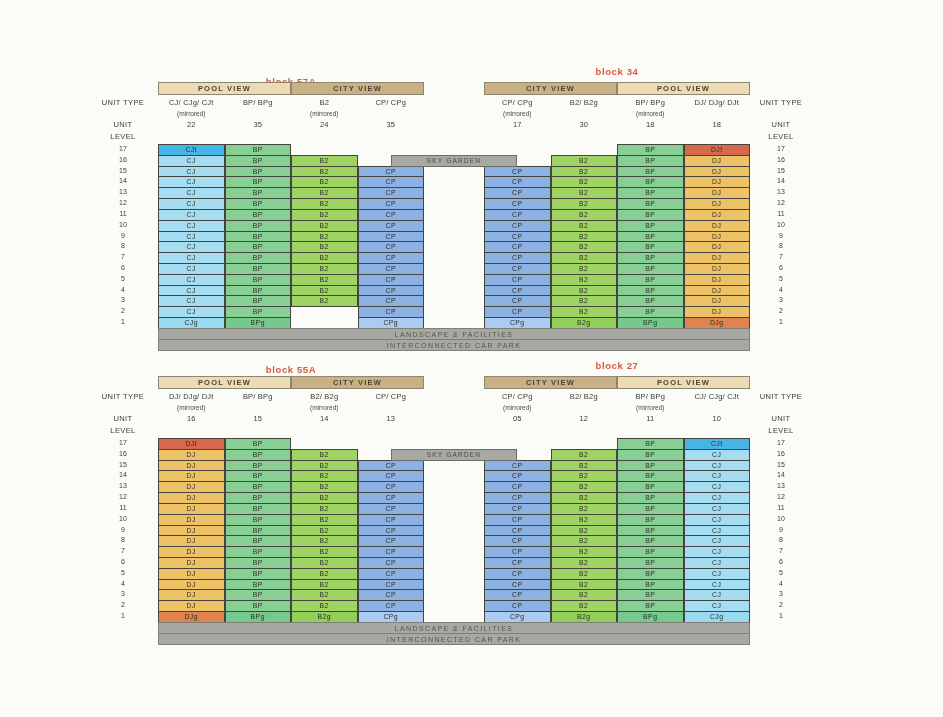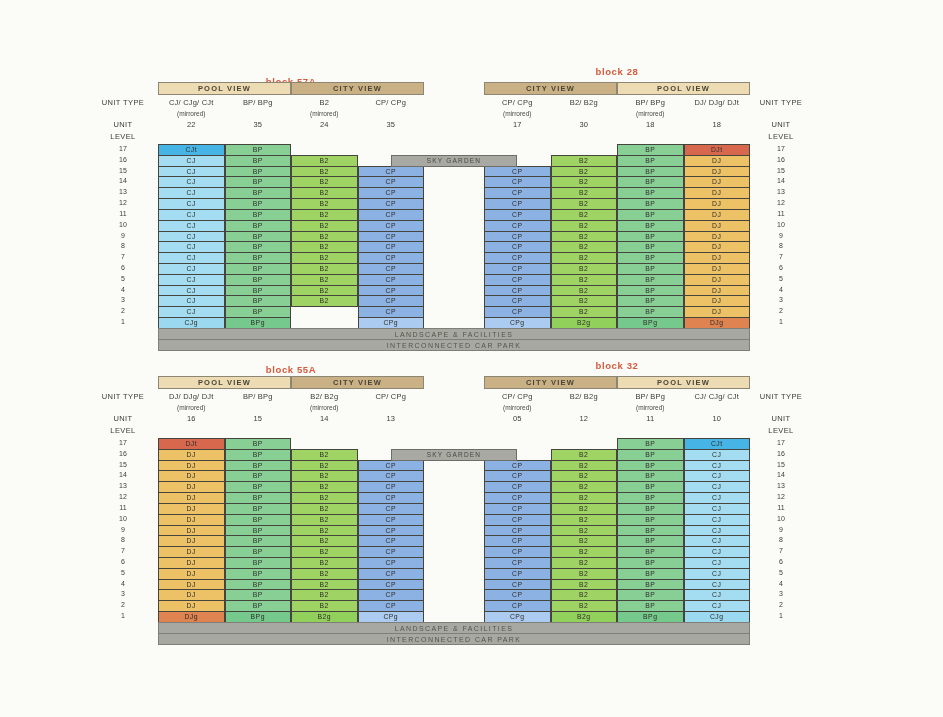--- a/index.html
+++ b/index.html
@@ -134,21 +134,21 @@
     <div class="abs lvl-num" style="left: 92px; top: 219.74px; width: 62px; height: 10.82px; line-height: 10.82px;">10</div>
     <div class="abs lvl-num" style="left: 92px; top: 230.56px; width: 62px; height: 10.82px; line-height: 10.82px;">9</div>
     <div class="abs lvl-num" style="left: 92px; top: 241.38px; width: 62px; height: 10.82px; line-height: 10.82px;">8</div>
     <div class="abs lvl-num" style="left: 92px; top: 252.2px; width: 62px; height: 10.82px; line-height: 10.82px;">7</div>
     <div class="abs lvl-num" style="left: 92px; top: 263.02px; width: 62px; height: 10.82px; line-height: 10.82px;">6</div>
     <div class="abs lvl-num" style="left: 92px; top: 273.84px; width: 62px; height: 10.82px; line-height: 10.82px;">5</div>
     <div class="abs lvl-num" style="left: 92px; top: 284.66px; width: 62px; height: 10.82px; line-height: 10.82px;">4</div>
     <div class="abs lvl-num" style="left: 92px; top: 295.48px; width: 62px; height: 10.82px; line-height: 10.82px;">3</div>
     <div class="abs lvl-num" style="left: 92px; top: 306.3px; width: 62px; height: 10.82px; line-height: 10.82px;">2</div>
     <div class="abs lvl-num" style="left: 92px; top: 317.12px; width: 62px; height: 10.82px; line-height: 10.82px;">1</div>
-    <div class="abs block-title" style="left: 484px; top: 66px; width: 266px; height: 11px; color: rgb(214, 90, 60);">block 28</div>
+    <div class="abs block-title" style="left: 484px; top: 66px; width: 266px; height: 11px; color: rgb(214, 90, 60);">block 34</div>
     <div class="abs view-bar" style="left: 484px; top: 82px; width: 133px; height: 13px; line-height: 12px; background: rgb(201, 177, 133);">CITY VIEW</div>
     <div class="abs view-bar" style="left: 617px; top: 82px; width: 133px; height: 13px; line-height: 12px; background: rgb(237, 220, 179);">POOL VIEW</div>
     <div class="abs unit-type" style="left: 484px; top: 98px; width: 66.5px; height: 9px; line-height: 9px;">CP/ CPg</div>
     <div class="abs mirrored" style="left: 484px; top: 110px; width: 66.5px; height: 8px; line-height: 8px;">(mirrored)</div>
     <div class="abs unit-num" style="left: 484px; top: 120px; width: 66.5px; height: 9px; line-height: 9px;">17</div>
     <div class="abs cell" style="left: 484px; top: 165.64px; width: 66.5px; height: 11.82px; line-height: 10.82px; background: rgb(140, 177, 227);">CP</div>
     <div class="abs cell" style="left: 484px; top: 176.46px; width: 66.5px; height: 11.82px; line-height: 10.82px; background: rgb(140, 177, 227);">CP</div>
     <div class="abs cell" style="left: 484px; top: 187.28px; width: 66.5px; height: 11.82px; line-height: 10.82px; background: rgb(140, 177, 227);">CP</div>
     <div class="abs cell" style="left: 484px; top: 198.1px; width: 66.5px; height: 11.82px; line-height: 10.82px; background: rgb(140, 177, 227);">CP</div>
     <div class="abs cell" style="left: 484px; top: 208.92px; width: 66.5px; height: 11.82px; line-height: 10.82px; background: rgb(140, 177, 227);">CP</div>
@@ -333,21 +333,21 @@
     <div class="abs lvl-num" style="left: 92px; top: 513.74px; width: 62px; height: 10.82px; line-height: 10.82px;">10</div>
     <div class="abs lvl-num" style="left: 92px; top: 524.56px; width: 62px; height: 10.82px; line-height: 10.82px;">9</div>
     <div class="abs lvl-num" style="left: 92px; top: 535.38px; width: 62px; height: 10.82px; line-height: 10.82px;">8</div>
     <div class="abs lvl-num" style="left: 92px; top: 546.2px; width: 62px; height: 10.82px; line-height: 10.82px;">7</div>
     <div class="abs lvl-num" style="left: 92px; top: 557.02px; width: 62px; height: 10.82px; line-height: 10.82px;">6</div>
     <div class="abs lvl-num" style="left: 92px; top: 567.84px; width: 62px; height: 10.82px; line-height: 10.82px;">5</div>
     <div class="abs lvl-num" style="left: 92px; top: 578.66px; width: 62px; height: 10.82px; line-height: 10.82px;">4</div>
     <div class="abs lvl-num" style="left: 92px; top: 589.48px; width: 62px; height: 10.82px; line-height: 10.82px;">3</div>
     <div class="abs lvl-num" style="left: 92px; top: 600.3px; width: 62px; height: 10.82px; line-height: 10.82px;">2</div>
     <div class="abs lvl-num" style="left: 92px; top: 611.12px; width: 62px; height: 10.82px; line-height: 10.82px;">1</div>
-    <div class="abs block-title" style="left: 484px; top: 360px; width: 266px; height: 11px; color: rgb(214, 90, 60);">block 32</div>
+    <div class="abs block-title" style="left: 484px; top: 360px; width: 266px; height: 11px; color: rgb(214, 90, 60);">block 27</div>
     <div class="abs view-bar" style="left: 484px; top: 376px; width: 133px; height: 13px; line-height: 12px; background: rgb(201, 177, 133);">CITY VIEW</div>
     <div class="abs view-bar" style="left: 617px; top: 376px; width: 133px; height: 13px; line-height: 12px; background: rgb(237, 220, 179);">POOL VIEW</div>
     <div class="abs unit-type" style="left: 484px; top: 392px; width: 66.5px; height: 9px; line-height: 9px;">CP/ CPg</div>
     <div class="abs mirrored" style="left: 484px; top: 404px; width: 66.5px; height: 8px; line-height: 8px;">(mirrored)</div>
     <div class="abs unit-num" style="left: 484px; top: 414px; width: 66.5px; height: 9px; line-height: 9px;">05</div>
     <div class="abs cell" style="left: 484px; top: 459.64px; width: 66.5px; height: 11.82px; line-height: 10.82px; background: rgb(140, 177, 227);">CP</div>
     <div class="abs cell" style="left: 484px; top: 470.46px; width: 66.5px; height: 11.82px; line-height: 10.82px; background: rgb(140, 177, 227);">CP</div>
     <div class="abs cell" style="left: 484px; top: 481.28px; width: 66.5px; height: 11.82px; line-height: 10.82px; background: rgb(140, 177, 227);">CP</div>
     <div class="abs cell" style="left: 484px; top: 492.1px; width: 66.5px; height: 11.82px; line-height: 10.82px; background: rgb(140, 177, 227);">CP</div>
     <div class="abs cell" style="left: 484px; top: 502.92px; width: 66.5px; height: 11.82px; line-height: 10.82px; background: rgb(140, 177, 227);">CP</div>

